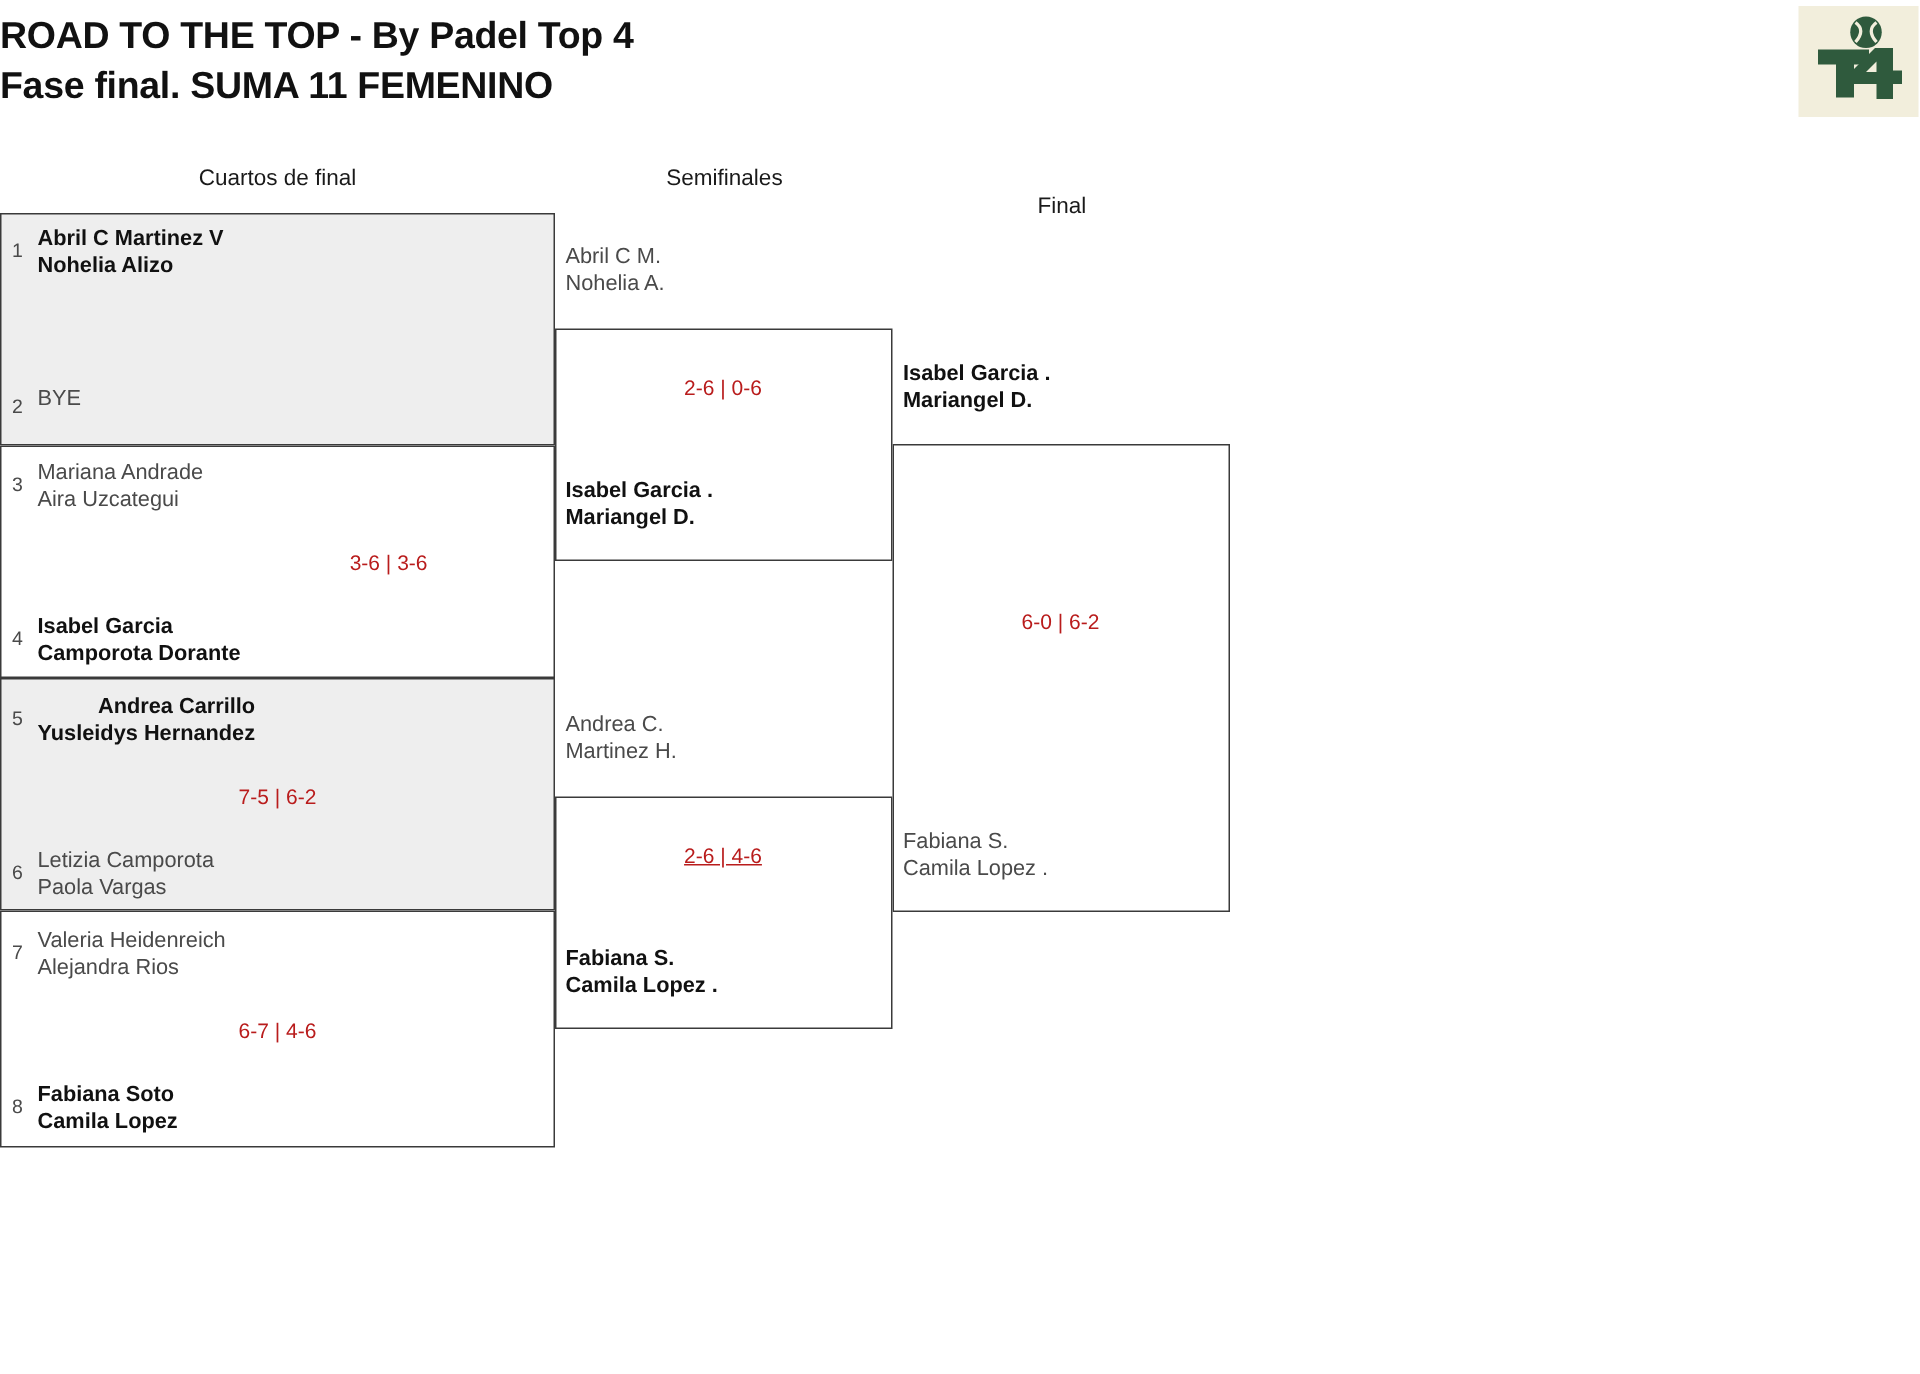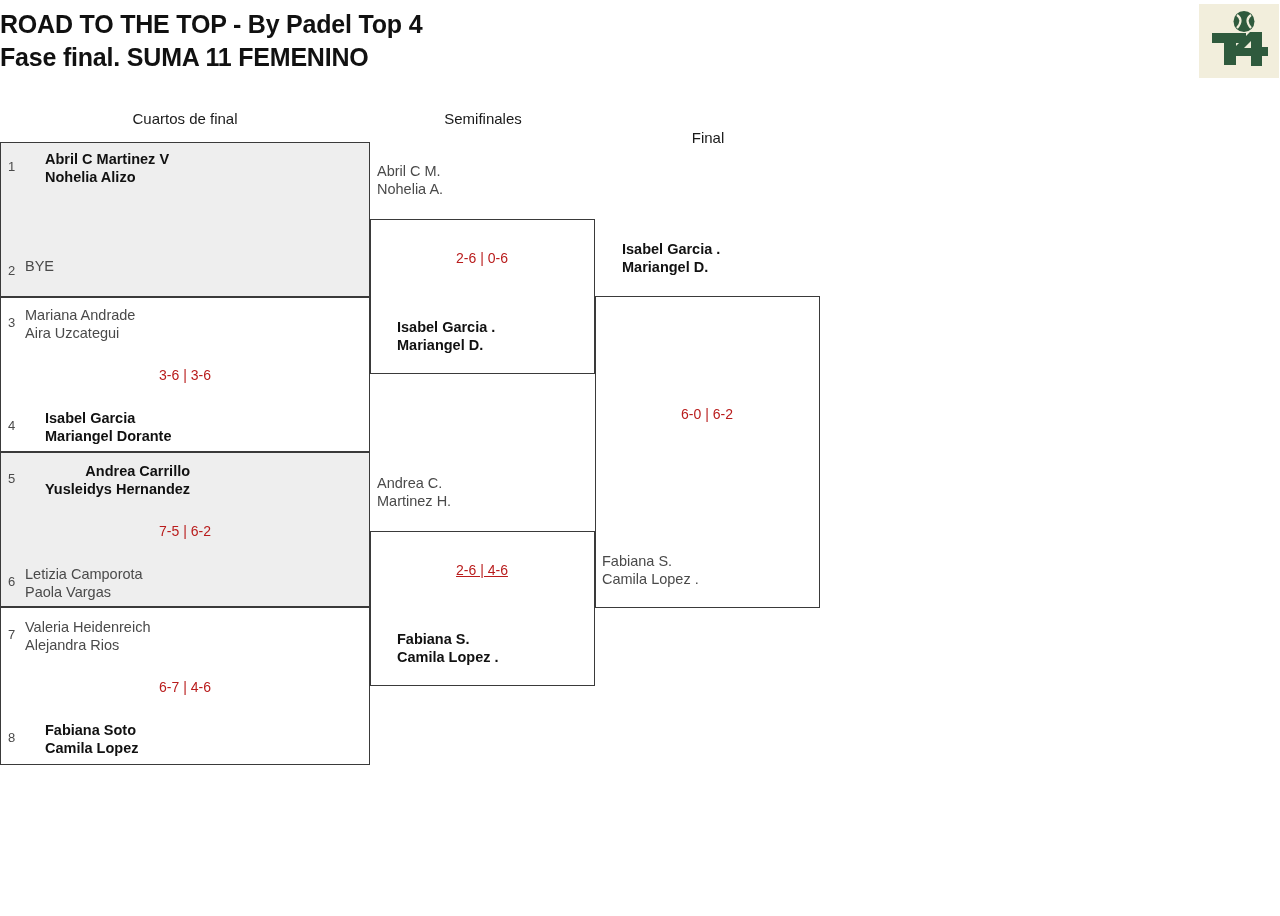--- a/index.html
+++ b/index.html
@@ -71,21 +71,21 @@
   }
   #fin0{top:296px;height:312px;}
 
   
   .team{
     position:absolute;
     font-size:14.5px;line-height:18px;
     white-space:nowrap;
   }
   .team .ln{display:block;}
-  .team.win{font-weight:700;color:#111111;margin-left:20px;}
+  .team.win{font-weight:700;color:#111111;}
   .team.lose{font-weight:400;color:#4a4a4a;}
 
   .seed{
     position:absolute;
     font-size:13px;color:#4a4a4a;font-weight:400;
     width:18px;text-align:left;
   }
 
   .score{
     position:absolute;
@@ -149,23 +149,23 @@
   <div class="score qf-score" style="top:250px;"></div>
 
   <div class="seed qf-seed" style="top:315px;">3</div>
   <div class="team lose qf-t-top" style="top:306px;">
     <span class="ln">Mariana Andrade</span>
     <span class="ln">Aira Uzcategui</span>
   </div>
   <div class="seed qf-seed" style="top:418px;">4</div>
   <div class="team win qf-t-bot" style="top:409px;">
     <span class="ln">Isabel Garcia</span>
-    <span class="ln">Mariangel Dorante</span>
-  </div>
-  <div class="score qf-score" style="top:367px;">3-6 | 3-6</div>
+    <span class="ln">Camporota Dorante</span>
+  </div>
+  <div class="score qf-score" style="top:367px;text-align:right;">3-6 | 3-6</div>
 
   <div class="seed qf-seed" style="top:471px;">5</div>
   <div class="team win qf-t-top" style="top:462px;text-align:right;">
     <span class="ln">Andrea Carrillo</span>
     <span class="ln">Yusleidys Hernandez</span>
   </div>
   <div class="seed qf-seed" style="top:574px;">6</div>
   <div class="team lose qf-t-bot" style="top:565px;">
     <span class="ln">Letizia Camporota</span>
     <span class="ln">Paola Vargas</span>

